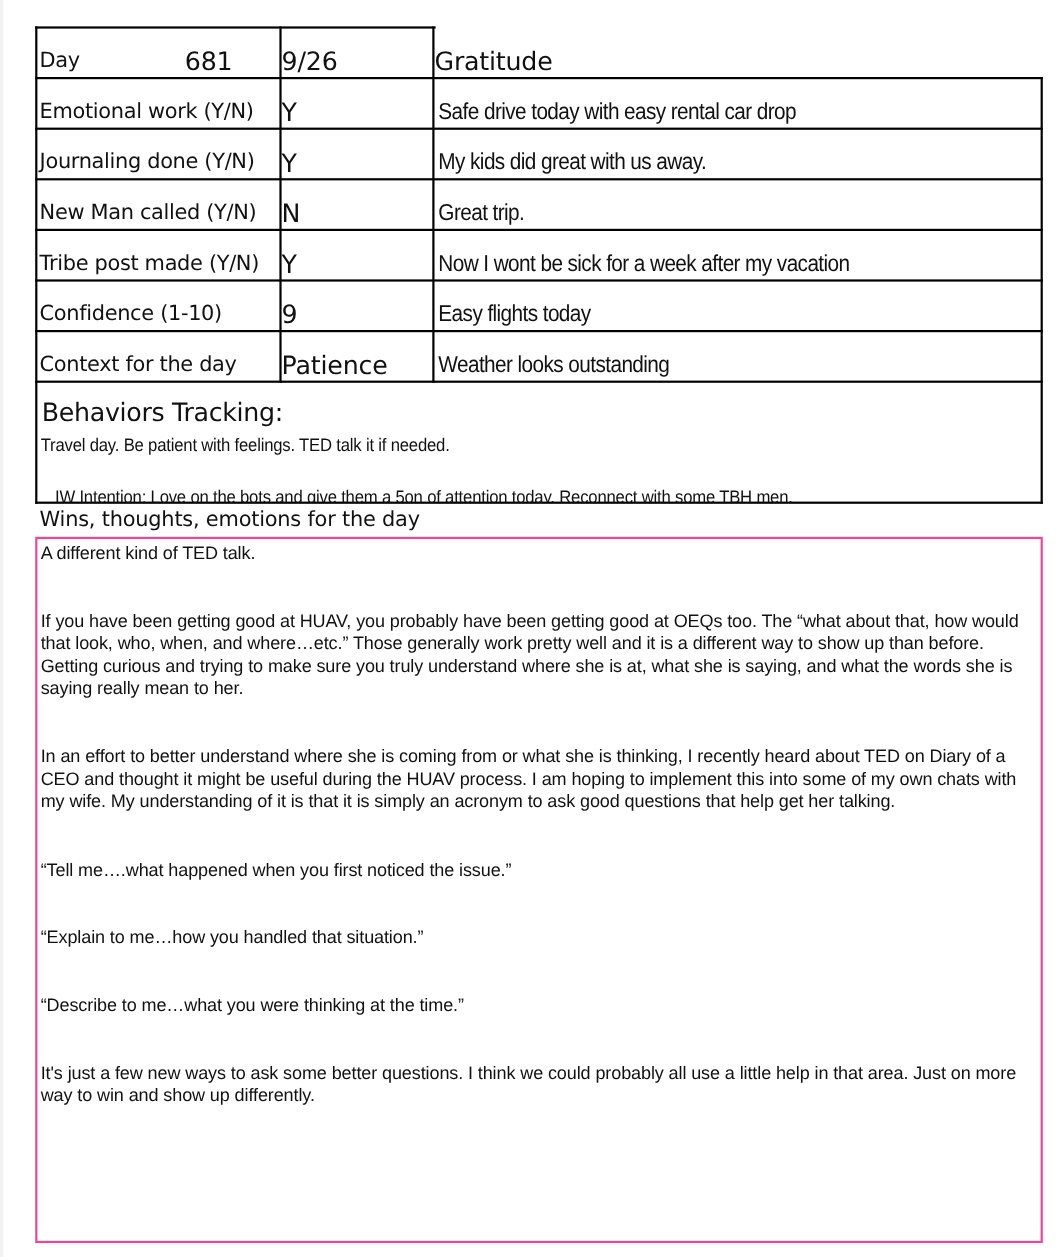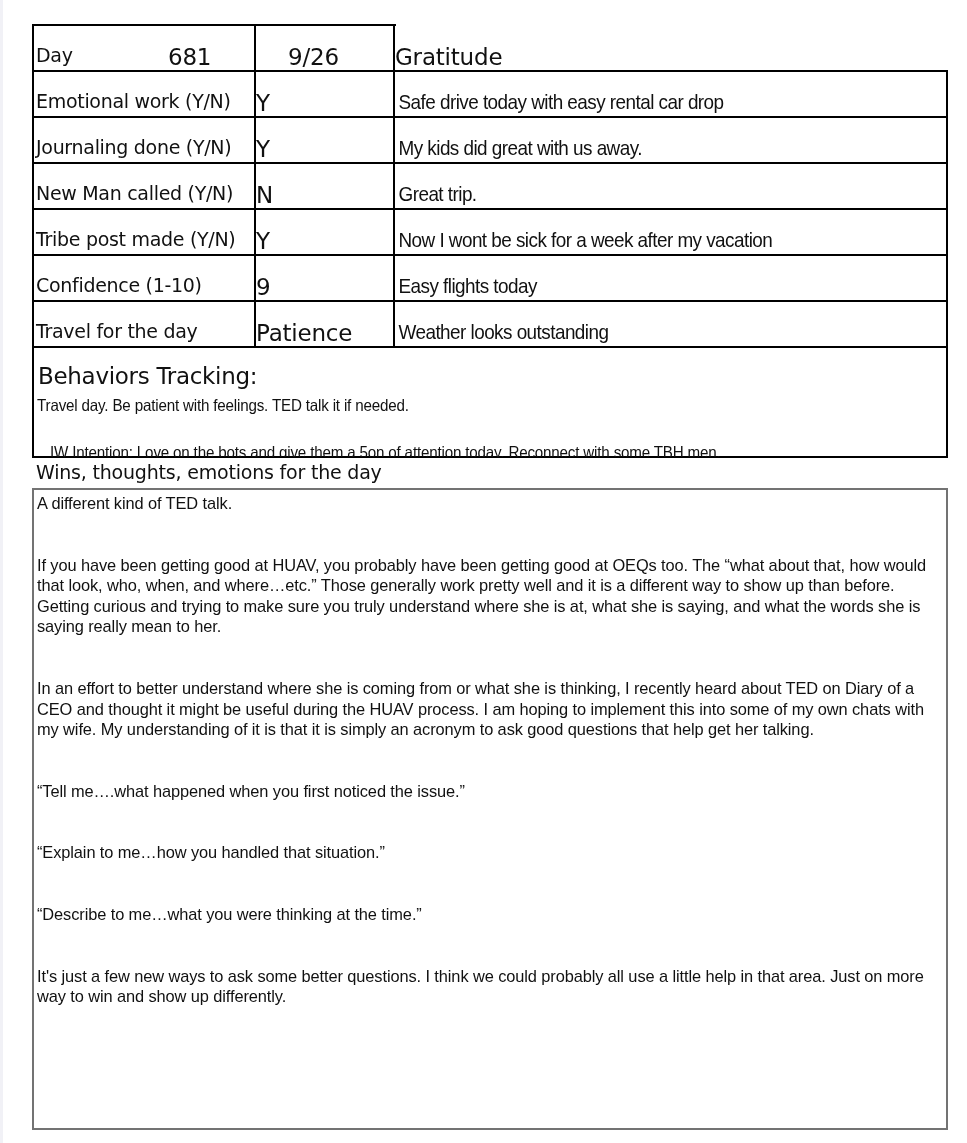--- a/index.html
+++ b/index.html
@@ -16,21 +16,21 @@
     .hline { position: absolute; background: #000; height: 2px; }
     .vline { position: absolute; background: #000; width: 2px; }
 
     
     .beh-title { position: absolute; left: 38px; top: 363px; font-family: "DejaVu Sans", sans-serif; font-size: 23px; letter-spacing: -0.3px; }
     .beh-line { position: absolute; left: 37px; font-family: "Liberation Sans", sans-serif; font-size: 16.5px; letter-spacing: -0.2px; transform: scaleX(0.92); transform-origin: left; white-space: nowrap; }
     .beh-clip { position: absolute; left: 46px; top: 440px; width: 903px; height: 17px; overflow: hidden; }
 
     .wins-title { position: absolute; left: 36px; top: 461px; font-family: "DejaVu Sans", sans-serif; font-size: 19px; letter-spacing: -0.2px; }
 
-    .wins-box { position: absolute; left: 32px; top: 488px; width: 916px; height: 642px; box-sizing: border-box; border: 2px solid #737373; }
+    .wins-box { position: absolute; left: 32px; top: 488px; width: 916px; height: 642px; box-sizing: border-box; border: 2px solid #ec4899; }
     .wins-body { position: absolute; left: 3px; top: 3px; width: 905px; font-family: "Liberation Sans", sans-serif; font-size: 16.4px; line-height: 20.6px; letter-spacing: -0.1px; color: #111; }
     .para { margin: 0; white-space: normal; }
     .gap { height: 41px; }
   </style>
 </head>
 <body>
 
 <div class="left-strip"></div>
 
 <div>
@@ -49,21 +49,21 @@
 
   <div class="vline" style="left:32px; top:24px; height:434px;"></div>
   <div class="vline" style="left:254px; top:24px; height:324px;"></div>
   <div class="vline" style="left:393px; top:24px; height:324px;"></div>
   <div class="vline" style="left:946px; top:70px; height:388px;"></div>
 </div>
 
 <div>
   <span class="lbl" style="position:absolute; left:33px; top:46px;">Day</span>
   <span class="val" style="position:absolute; left:168px; top:46px;">681</span>
-  <span class="val" style="position:absolute; left:256px; width:137px; top:46px;padding-left:32px;">9/26</span>
+  <span class="val" style="position:absolute; left:256px; width:137px; top:46px;">9/26</span>
   <span class="val" style="position:absolute; left:395px; width:551px; top:46px;">Gratitude</span>
 </div>
 
 <div>
   <span class="lbl" style="position:absolute; left:33px; top:92px;">Emotional work  (Y/N)</span>
   <span class="val" style="position:absolute; left:256px; width:137px; top:92px;">Y</span>
   <span class="grat" style="position:absolute; left:394px; top:91px;">Safe drive today with easy rental car drop</span>
 </div>
 <div>
   <span class="lbl" style="position:absolute; left:33px; top:138px;">Journaling done (Y/N)</span>
@@ -79,21 +79,21 @@
   <span class="lbl" style="position:absolute; left:33px; top:230px;">Tribe post made (Y/N)</span>
   <span class="val" style="position:absolute; left:256px; width:137px; top:230px;">Y</span>
   <span class="grat" style="position:absolute; left:394px; top:229px;">Now I wont be sick for a week after my vacation</span>
 </div>
 <div>
   <span class="lbl" style="position:absolute; left:33px; top:276px;">Confidence (1-10)</span>
   <span class="val" style="position:absolute; left:256px; width:137px; top:276px;">9</span>
   <span class="grat" style="position:absolute; left:394px; top:275px;">Easy flights today</span>
 </div>
 <div>
-  <span class="lbl" style="position:absolute; left:33px; top:322px;">Travel for the day</span>
+  <span class="lbl" style="position:absolute; left:33px; top:322px;">Context for the day</span>
   <span class="val" style="position:absolute; left:256px; width:144px; top:322px;">Patience</span>
   <span class="grat" style="position:absolute; left:394px; top:321px;">Weather looks outstanding</span>
 </div>
 
 <div class="beh-title">Behaviors Tracking:</div>
 <div class="beh-line" style="top:396px;">Travel day.  Be patient with feelings.  TED talk it if needed.</div>
 <div class="beh-clip">
   <div class="beh-line" style="left:4px; top:3px;">IW Intention: Love on the bots and give them a 5on of attention today.  Reconnect with some TBH men.</div>
 </div>
 

